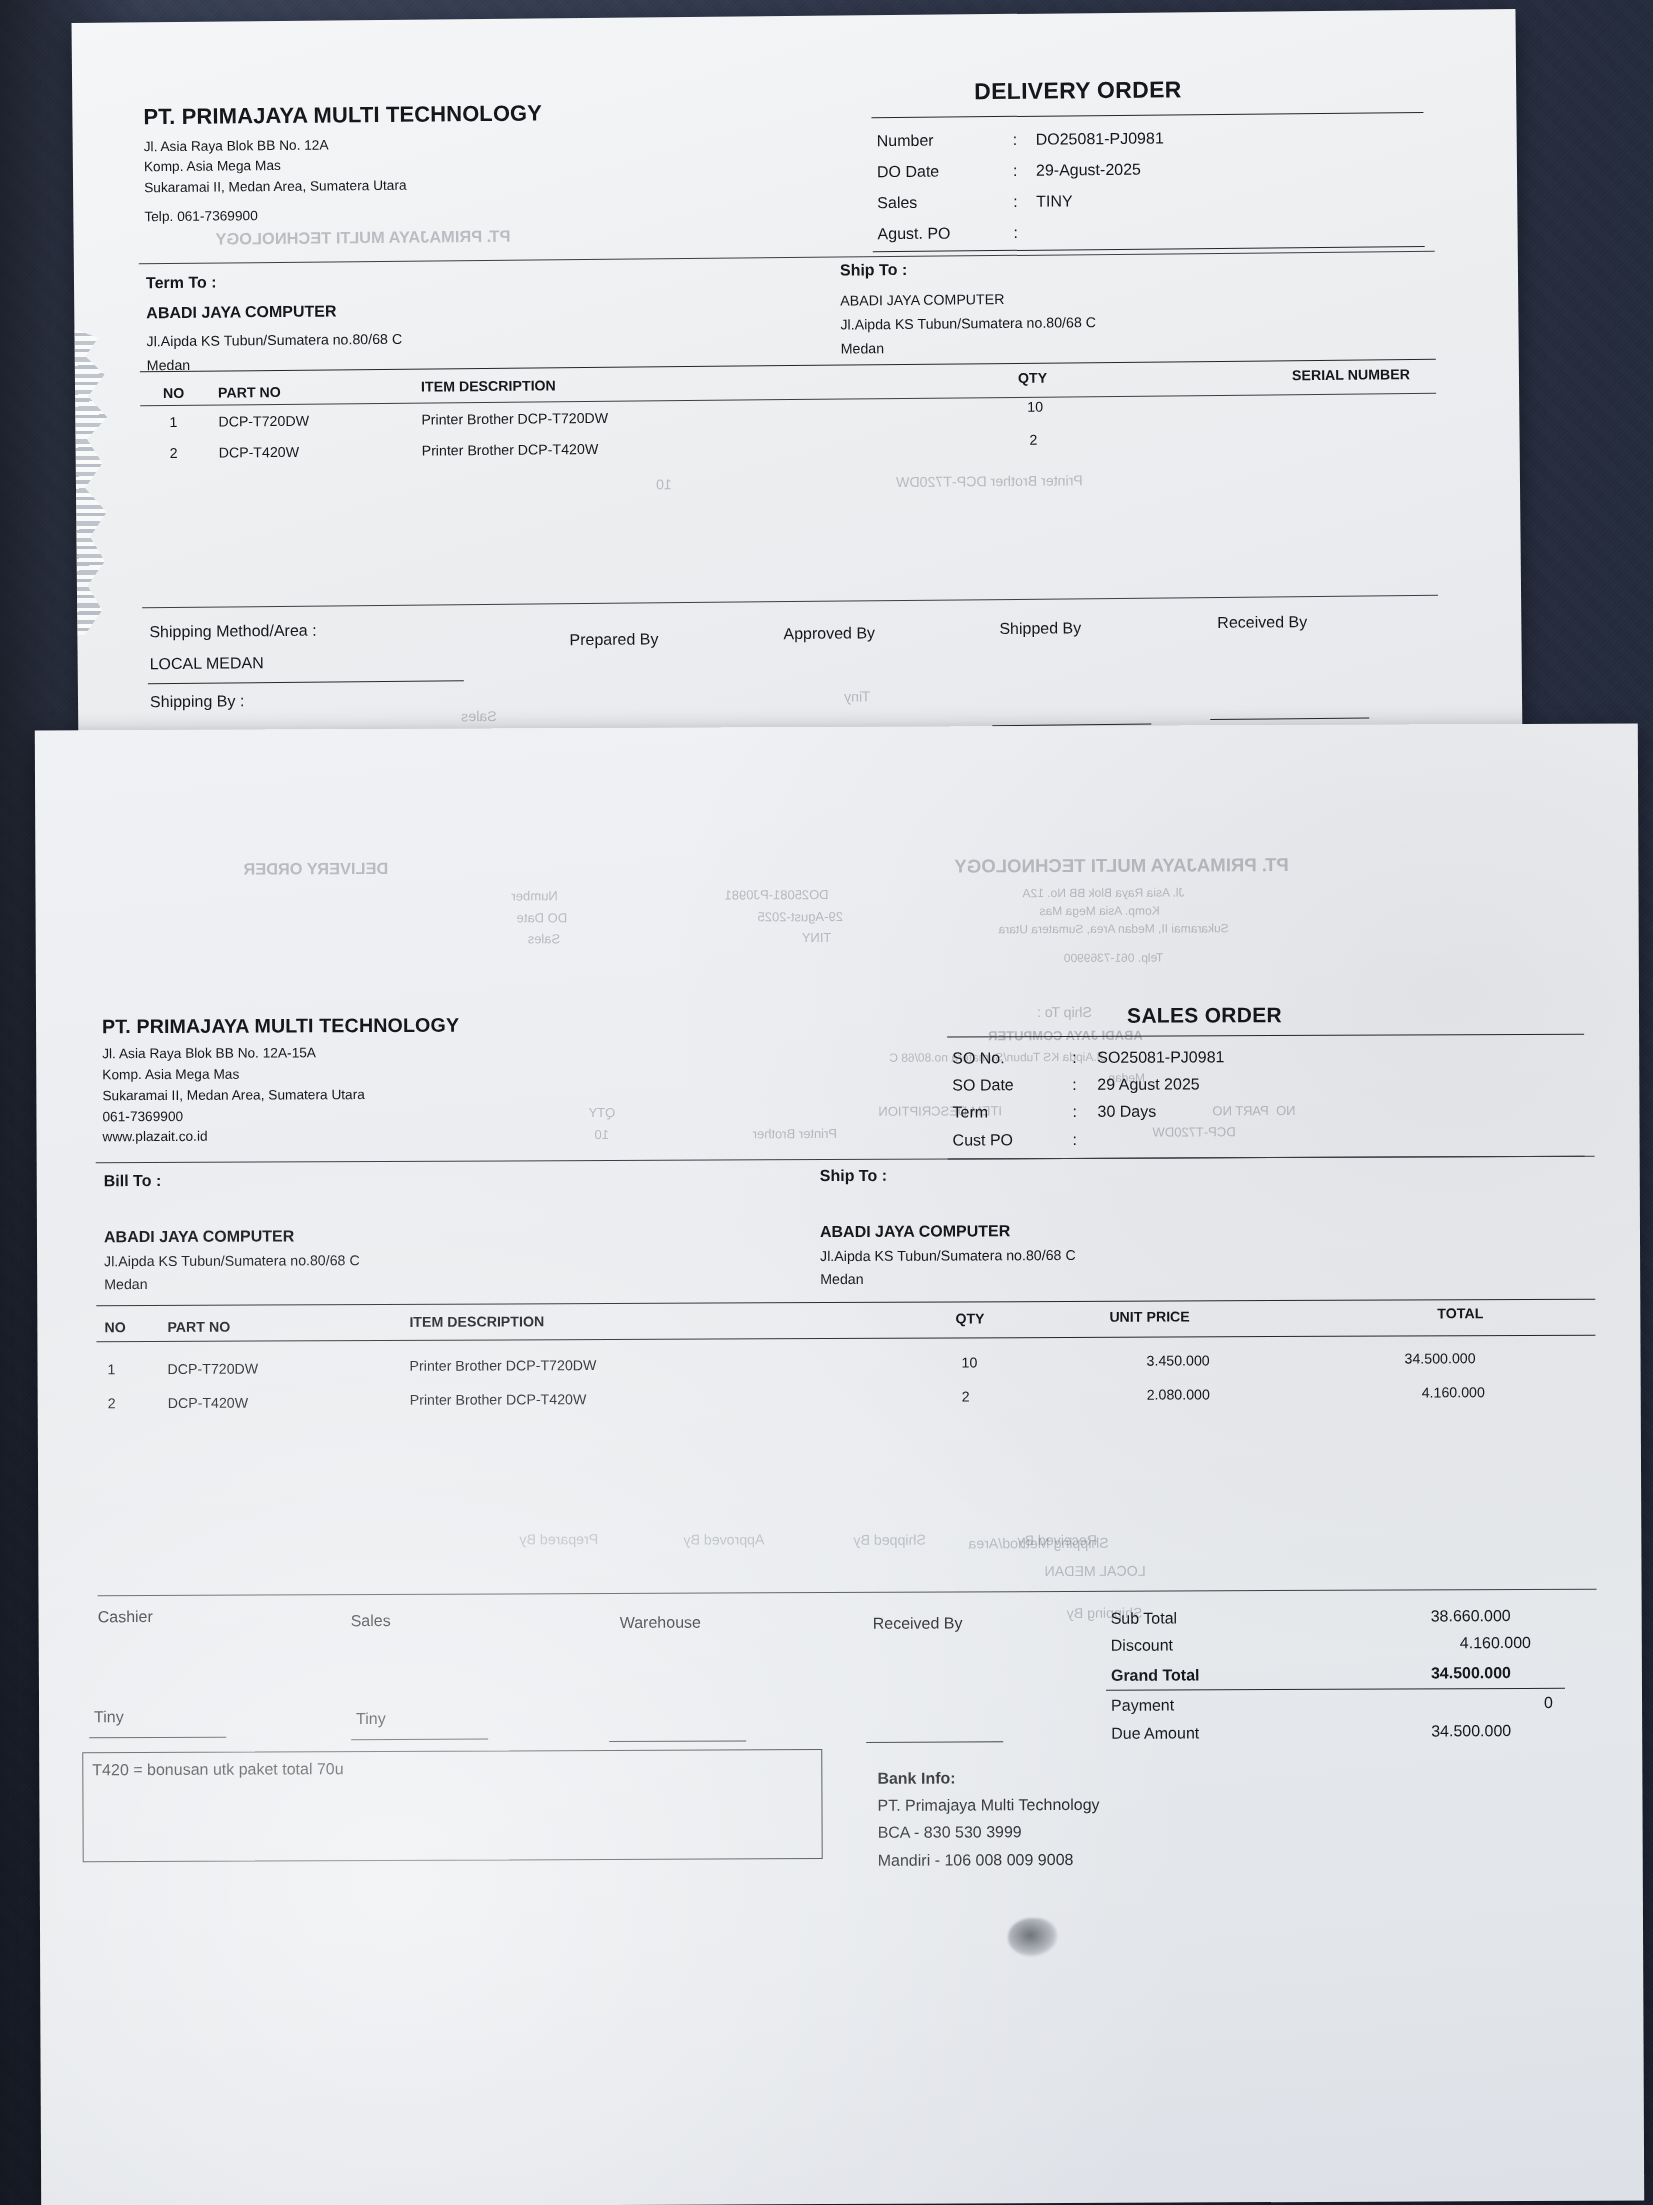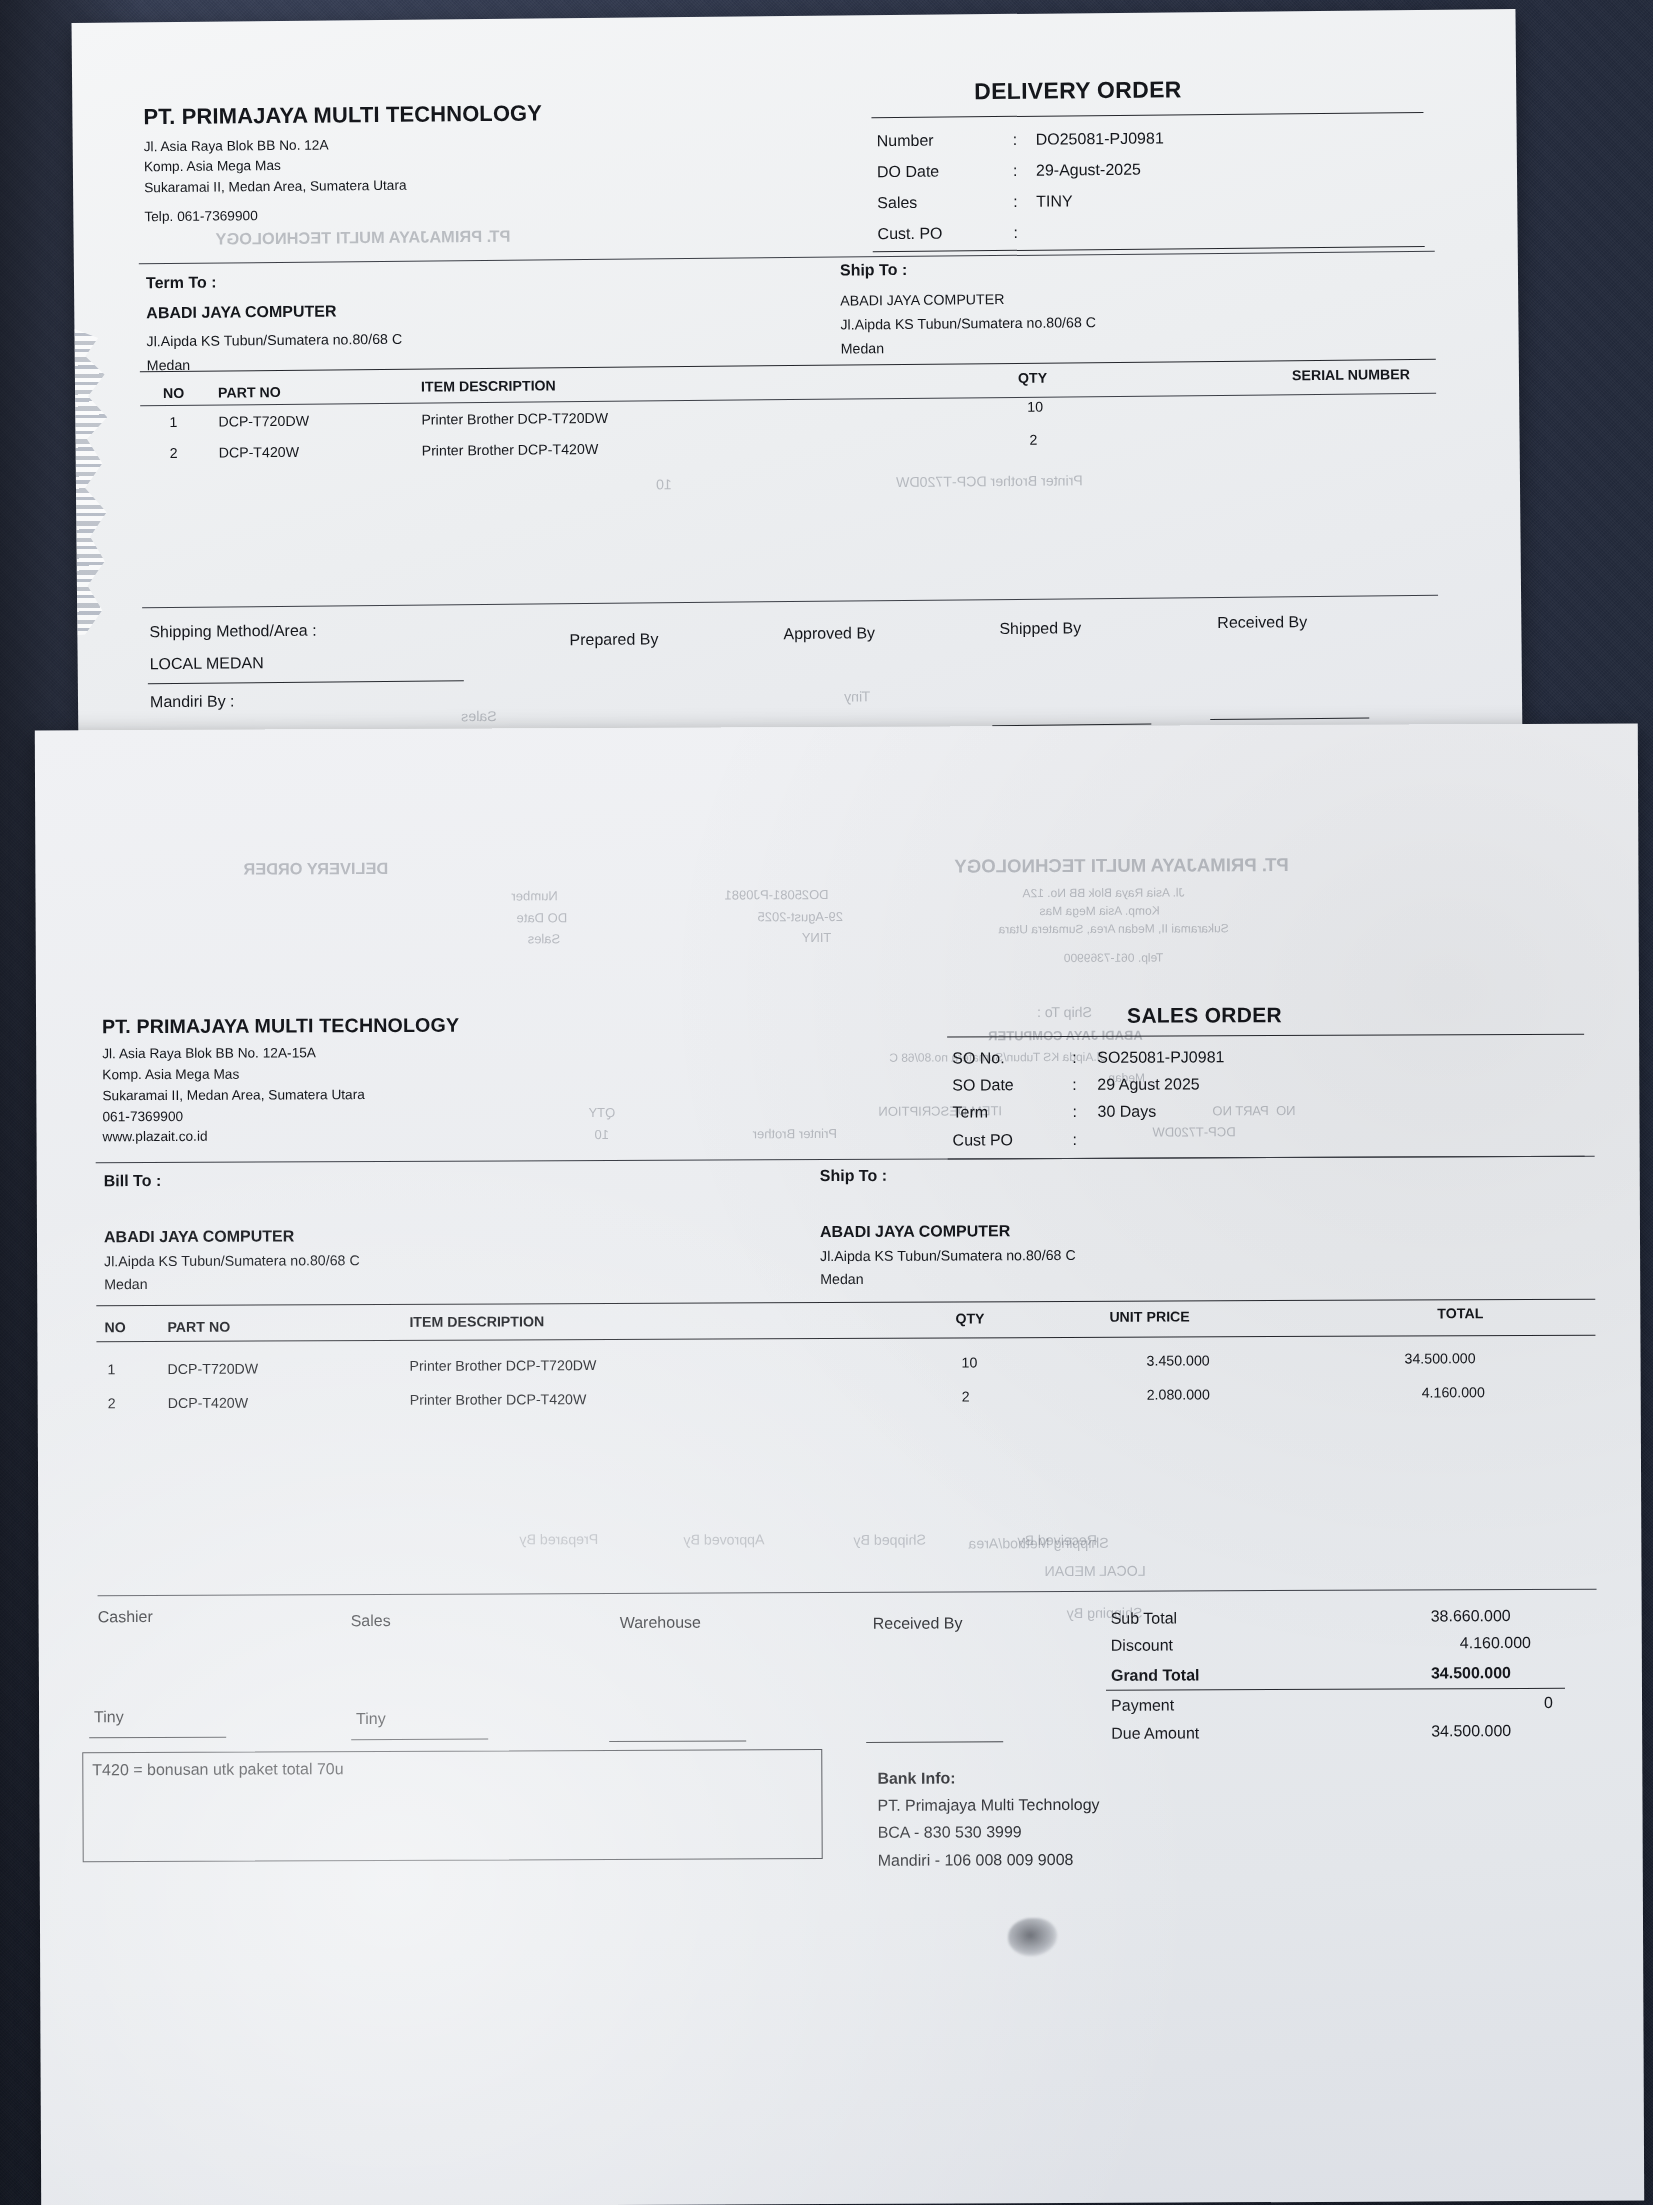--- a/index.html
+++ b/index.html
@@ -159,21 +159,21 @@
   <div class="t med" style="left:963px; top:118px;">DO25081-PJ0981</div>
 
   <div class="t med" style="left:804px; top:149px;">DO Date</div>
   <div class="t med" style="left:940px; top:149px;">:</div>
   <div class="t med" style="left:963px; top:149px;">29-Agust-2025</div>
 
   <div class="t med" style="left:804px; top:180px;">Sales</div>
   <div class="t med" style="left:940px; top:180px;">:</div>
   <div class="t med" style="left:963px; top:180px;">TINY</div>
 
-  <div class="t med" style="left:804px; top:211px;">Cust. PO</div>
+  <div class="t med" style="left:804px; top:211px;">Agust. PO</div>
   <div class="t med" style="left:940px; top:211px;">:</div>
   <div class="t med" style="left:963px; top:211px;"></div>
 
   <div class="rule" style="left:799px; top:236px; width:552px;"></div>
 
   <div class="rule-thin" style="left:65px; top:241px; width:1296px;"></div>
 
   <div class="t med bold" style="left:72px; top:253px;">Term To :</div>
   <div class="t med bold" style="left:72px; top:283px;">ABADI JAYA COMPUTER</div>
   <div class="t small2" style="left:72px; top:312px;">Jl.Aipda KS Tubun/Sumatera no.80/68 C</div>
@@ -205,21 +205,21 @@
     <div class="t small2" style="left:143px; top:424px;">DCP-T420W</div>
     <div class="t small2" style="left:346px; top:424px;">Printer Brother DCP-T420W</div>
     <div class="t small2" style="left:954px; top:419px;">2</div>
   </div>
 
   <div class="rule-thin" style="left:65px; top:585px; width:1296px;"></div>
 
   <div class="t med" style="left:72px; top:602px;">Shipping Method/Area :</div>
   <div class="t med" style="left:72px; top:634px;">LOCAL MEDAN</div>
   <div class="sig-line" style="left:70px; top:661px; width:316px;"></div>
-  <div class="t med" style="left:72px; top:672px;">Mandiri By :</div>
+  <div class="t med" style="left:72px; top:672px;">Shipping By :</div>
 
   <div class="t med" style="left:492px; top:614px;">Prepared By</div>
   <div class="t med" style="left:706px; top:610px;">Approved By</div>
   <div class="t med" style="left:922px; top:607px;">Shipped By</div>
   <div class="t med" style="left:1140px; top:603px;">Received By</div>
 
   <div class="sig-line" style="left:481px; top:721px; width:159px;"></div>
   <div class="sig-line" style="left:699px; top:716px; width:159px;"></div>
   <div class="sig-line" style="left:914px; top:711px; width:159px;"></div>
   <div class="sig-line" style="left:1132px; top:707px; width:159px;"></div>

